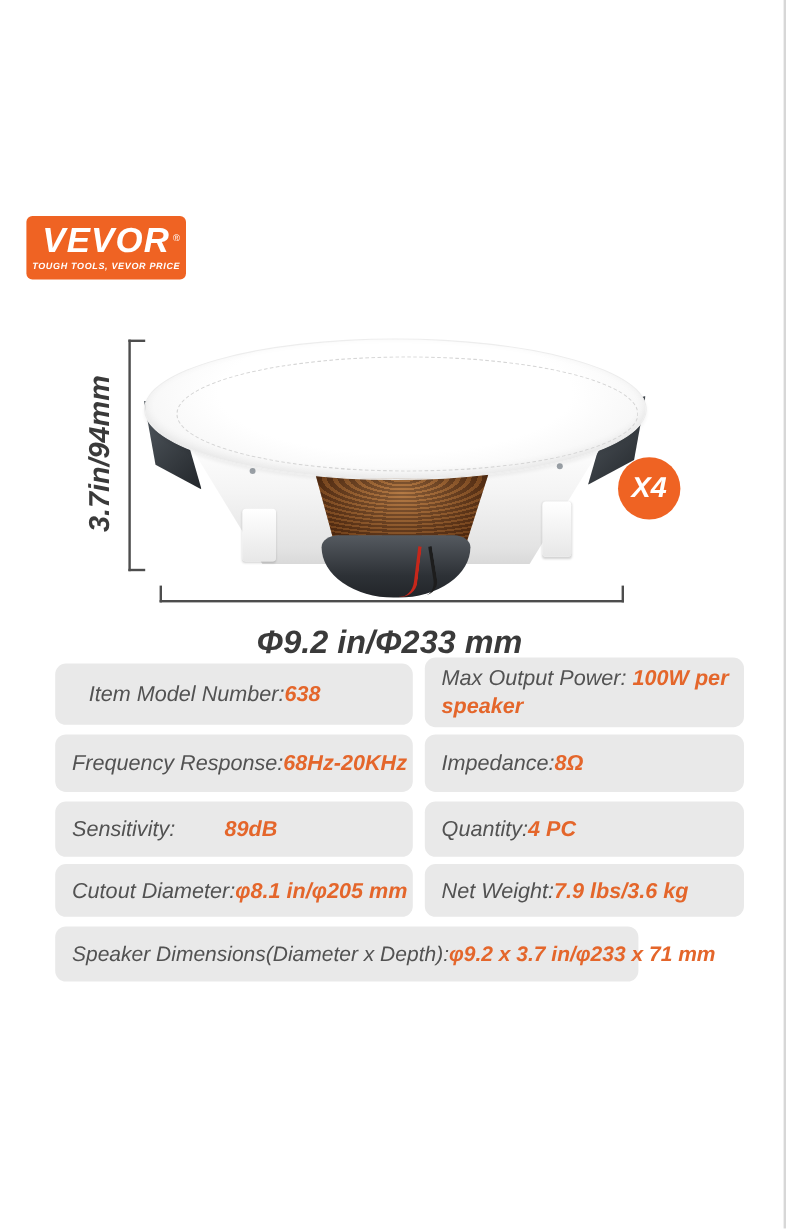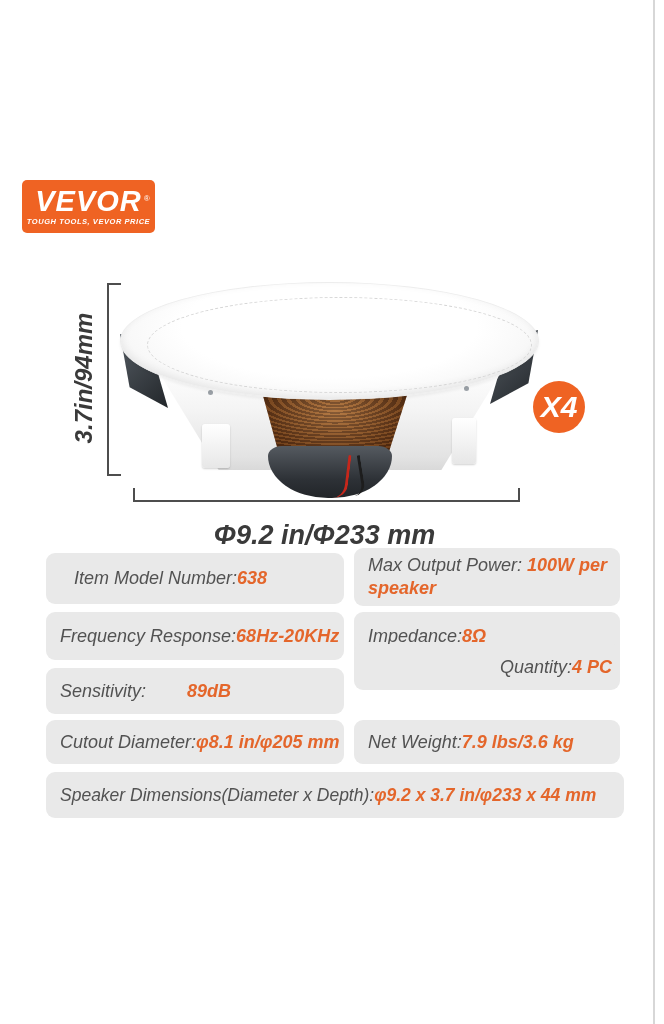--- a/index.html
+++ b/index.html
@@ -41,22 +41,22 @@
   .spk-screw.s1{left:98px;top:112px;}
   .spk-screw.s2{left:354px;top:108px;}
   .spk-grille{position:absolute;left:10px;top:4px;width:417px;height:116px;border-radius:50%;
             background:radial-gradient(ellipse at 50% 38%,#ffffff 50%,#f6f6f6 75%,#ebebeb 96%);
             box-shadow:inset 0 -3px 8px rgba(0,0,0,0.07),0 2px 3px rgba(0,0,0,0.05);
             border:1px solid #ededed;}
   .spk-stitch{position:absolute;left:26px;top:14px;width:383px;height:94px;border-radius:50%;
             border:1px dashed #d6d6d6;}
 
   
-  .badge{position:absolute;left:533px;top:381px;width:52px;height:52px;border-radius:50%;background:#EF6323;
-         display:flex;align-items:center;justify-content:center;color:#fff;font-size:30px;font-weight:bold;}
+  .badge{position:absolute;left:515px;top:381px;width:52px;height:52px;border-radius:50%;background:#EF6323;
+         display:flex;align-items:center;justify-content:center;color:#fff;font-size:24px;font-weight:bold;}
 
   
   .dim-v-bracket{position:absolute;left:107px;top:283px;width:12px;height:189px;
          border-left:2px solid #4d4d4d;border-top:2px solid #4d4d4d;border-bottom:2px solid #4d4d4d;}
   .dim-v-label{position:absolute;left:-16px;top:363px;width:200px;height:30px;line-height:30px;
          text-align:center;font-size:24px;font-weight:bold;color:#3a3a3a;transform:rotate(-90deg);}
   .dim-h-bracket{position:absolute;left:133px;top:488px;width:383px;height:12px;
          border-bottom:2px solid #4d4d4d;border-left:2px solid #4d4d4d;border-right:2px solid #4d4d4d;}
   .dim-h-label{position:absolute;left:133px;top:520px;width:383px;text-align:center;
          font-size:27px;font-weight:bold;color:#3a3a3a;white-space:nowrap;}
@@ -64,24 +64,24 @@
   
   .cell{position:absolute;background:#E9E9E9;border-radius:9px;display:flex;align-items:center;
         font-size:18px;color:#525252;padding:0 8px 0 14px;box-sizing:border-box;white-space:nowrap;}
   .cell .val{color:#E4662B;font-weight:bold;}
   .c-r1l{left:46px;top:553px;width:298px;height:51px;padding-left:28px;}
   .c-r1r{left:354px;top:548px;width:266px;height:58px;white-space:normal;line-height:23px;display:block;
          padding-top:6px;}
   .c-r2l{left:46px;top:612px;width:298px;height:48px;}
   .c-r2r{left:354px;top:612px;width:266px;height:48px;}
   .c-r3l{left:46px;top:668px;width:298px;height:46px;gap:41px;}
-  .c-r3r{left:354px;top:644px;width:266px;height:46px;justify-content:flex-end;}
+  .c-r3r{left:354px;top:668px;width:266px;height:46px;}
   .c-r4l{left:46px;top:720px;width:298px;height:44px;}
   .c-r4r{left:354px;top:720px;width:266px;height:44px;}
-  .c-r5{left:46px;top:772px;width:578px;height:46px;font-size:17.5px;}
+  .c-r5{left:46px;top:772px;width:486px;height:46px;font-size:17.5px;}
 
   
   .divider{position:absolute;left:653px;top:0;width:2px;height:1024px;background:#D7D7D7;}
 </style>
 </head>
 <body>
 
 <div id="canvas">
 
   <div class="logo">
@@ -143,18 +143,18 @@
   <div class="cell c-r4l">
     <span>Cutout Diameter: </span>
       <span class="val">φ8.1 in/φ205 mm</span>
   </div>
   <div class="cell c-r4r">
     <span>Net Weight: </span>
       <span class="val">7.9 lbs/3.6 kg</span>
   </div>
   <div class="cell c-r5">
     <span>Speaker Dimensions(Diameter x Depth): </span>
-      <span class="val">φ9.2 x 3.7 in/φ233 x 44 mm</span>
+      <span class="val">φ9.2 x 3.7 in/φ233 x 71 mm</span>
   </div>
 
   <div class="divider"></div>
 
 </div>
 
 </body></html>

